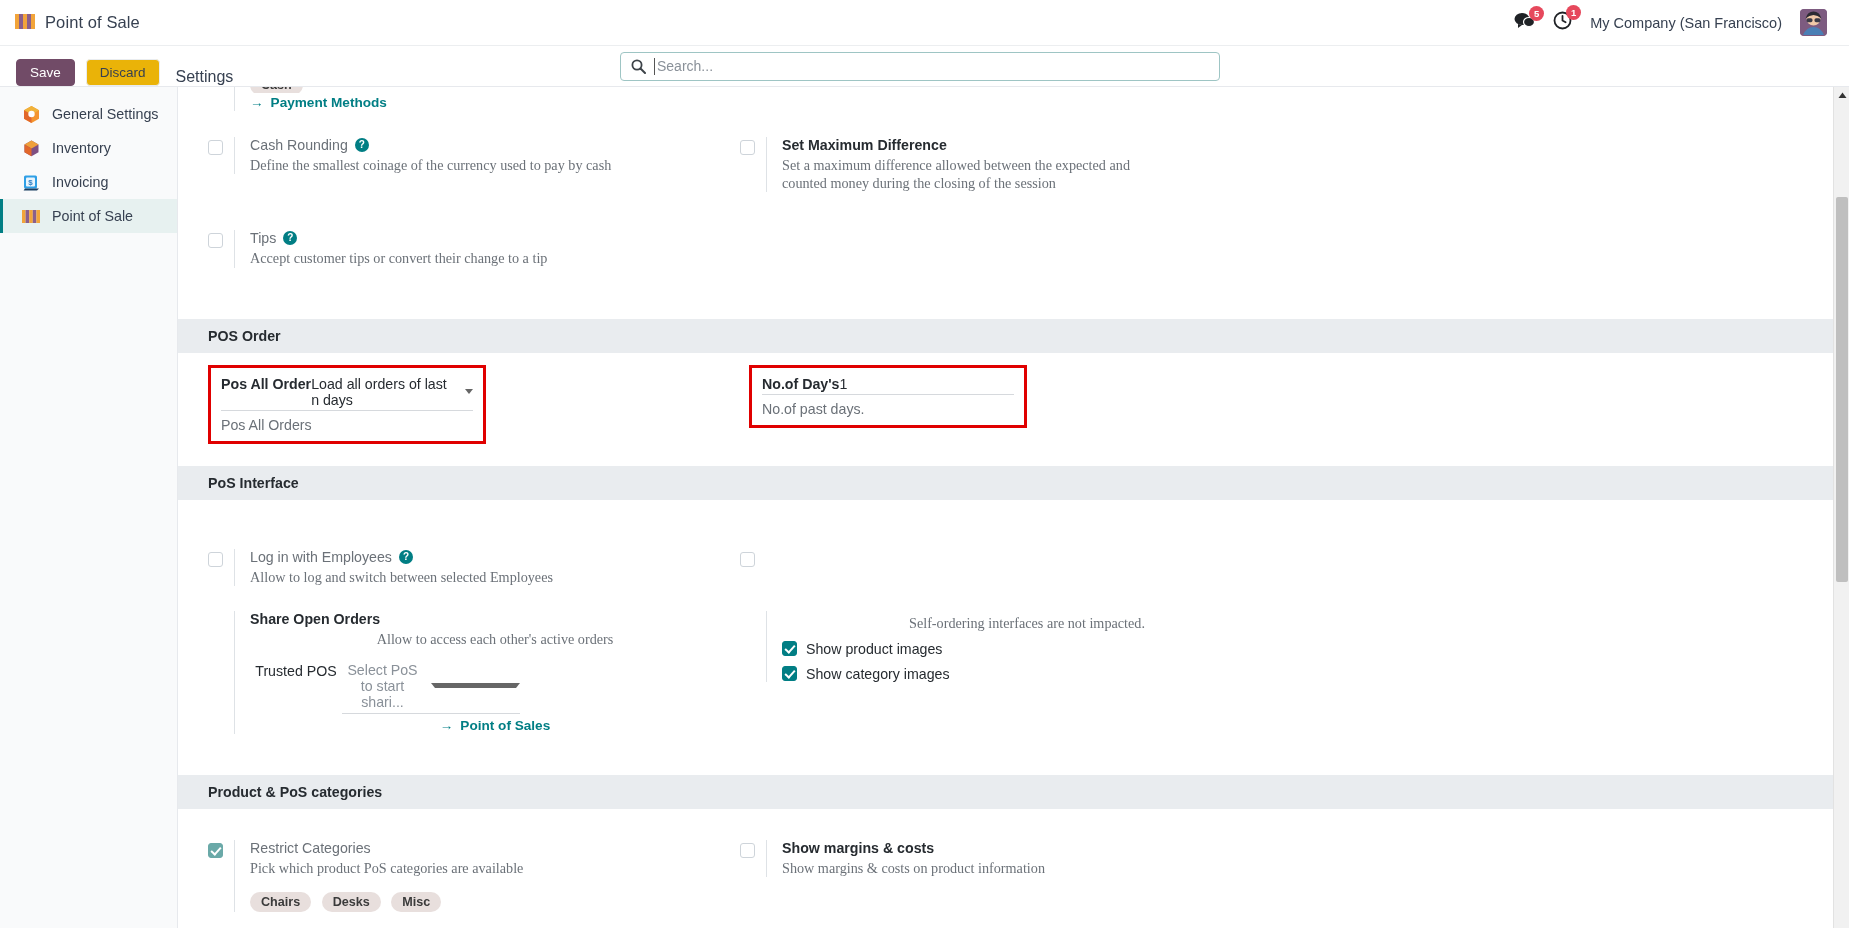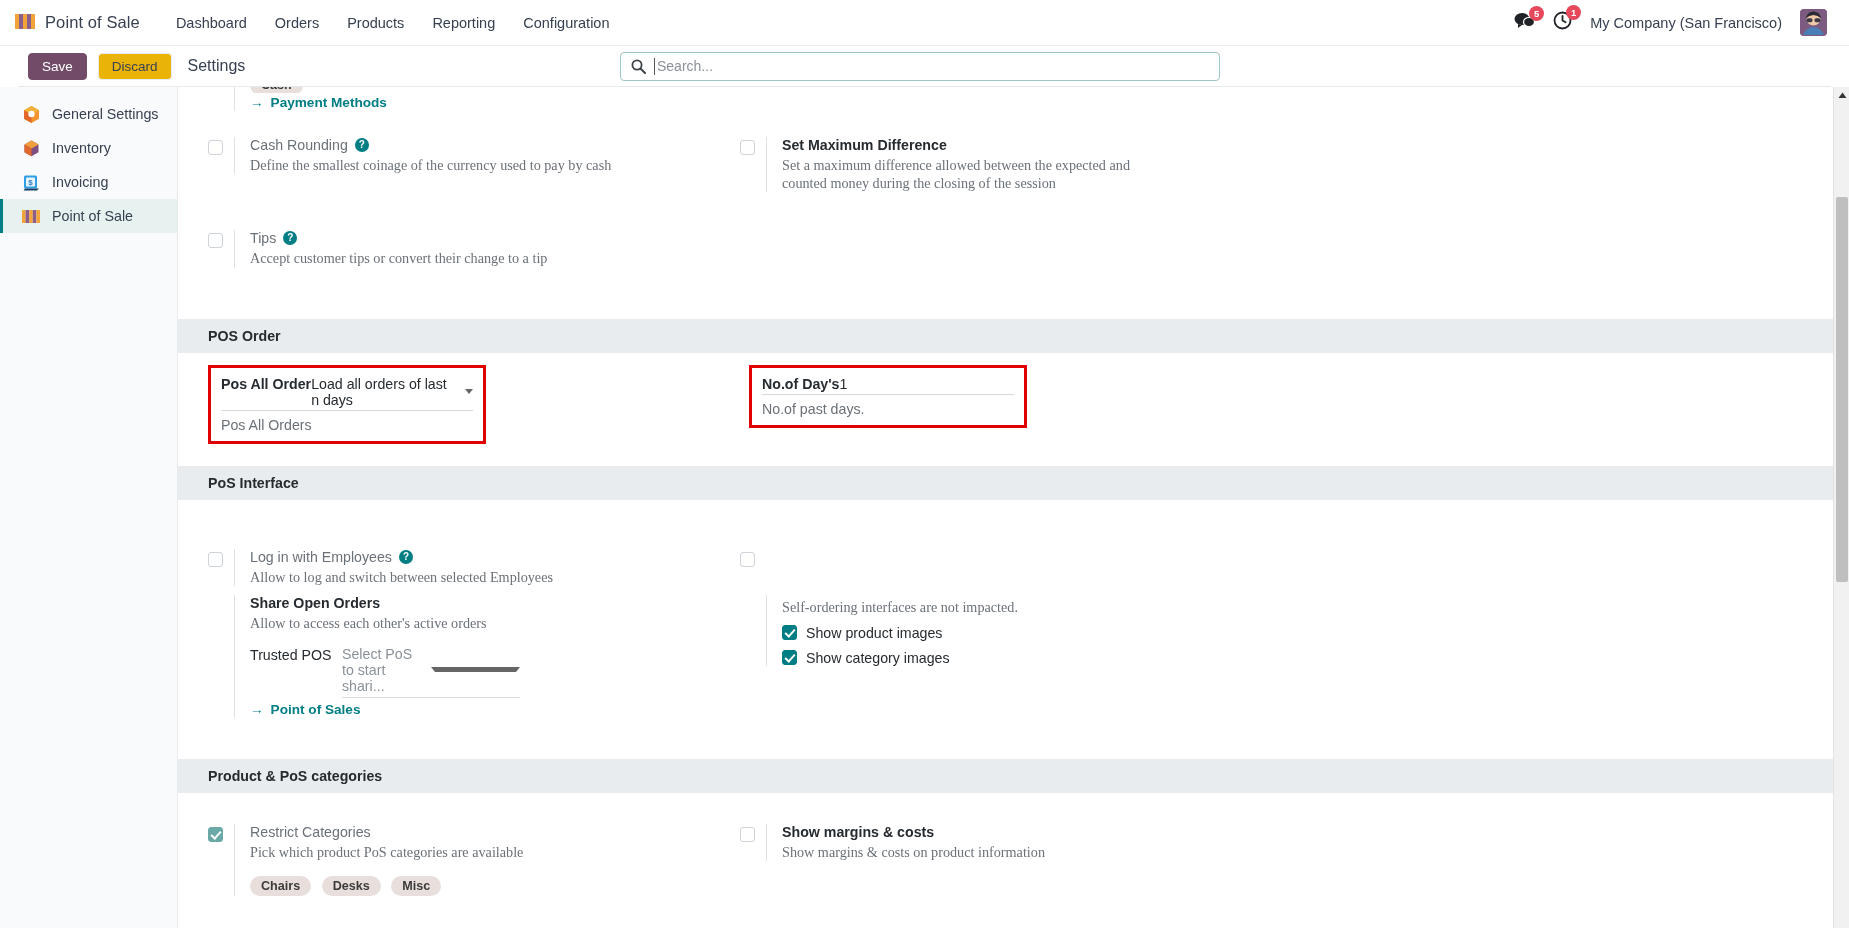--- a/index.html
+++ b/index.html
@@ -49,21 +49,21 @@
   .avatar {
     width: 27px; height: 27px; border-radius: 4px;
     background: #8a6b8f; overflow: hidden; cursor: pointer;
     display:flex; align-items:center; justify-content:center;
   }
 
   
   .control-panel {
     position: absolute; top: 46px; left: 0; right: 0; height: 40px;
     background: #ffffff;
-    display: flex; align-items: center; padding: 0 28px;
+    display: flex; align-items: flex-end; padding: 0 16px;
     z-index: 19;
   }
   .btn {
     font-size: 13.5px; border-radius: 4px; padding: 5px 13px;
     cursor: pointer; border: 1px solid transparent; white-space: nowrap;
   }
   .btn-save {
     background: #714b67; color: #ffffff; border-color: #714b67;
     font-weight: 400;
   }
@@ -85,21 +85,20 @@
   .search-placeholder {
     font-size: 14px; color: #8a9199;
     border-left: 1px solid #555; padding-left: 2px; line-height: 17px;
   }
 
   
   .body-wrap {
     position: absolute; top: 86px; left: 0; right: 0; bottom: 0;
     display: flex; background: #404040;
     border-top: 1px solid #e7e9ed;
-    border-radius: 23px;
   }
   .sidebar {
     width: 178px; flex: 0 0 178px;
     background: #f9fafb; border-right: 1px solid #e7e9ed;
     padding-top: 10px;
   }
   .side-item {
     display: flex; align-items: center; gap: 11px;
     padding: 7px 0 7px 18px; cursor: pointer;
     font-size: 14.3px; color: #374151;
@@ -238,27 +237,20 @@
         <rect x="1" y="3" width="4" height="15" fill="#f2a43a"></rect>
         <rect x="5" y="3" width="4" height="15" fill="#8a5f8c"></rect>
         <rect x="9" y="3" width="4" height="15" fill="#f2a43a"></rect>
         <rect x="13" y="3" width="4" height="15" fill="#8a5f8c"></rect>
         <rect x="17" y="3" width="4" height="15" fill="#f2a43a"></rect>
         <path d="M1 18 q2 2 4 0 q2 2 4 0 q2 2 4 0 q2 2 4 0 q2 2 4 0" fill="none" stroke="#fff" stroke-width="0"></path>
       </svg>
     </span>
     <span class="brand-title">Point of Sale</span>
   </div>
-  <div class="nav-links">
-    <div class="nav-link">Dashboard</div>
-    <div class="nav-link">Orders</div>
-    <div class="nav-link">Products</div>
-    <div class="nav-link">Reporting</div>
-    <div class="nav-link">Configuration</div>
-  </div>
   <div class="nav-right">
     <div class="nav-badge-wrap">
       <span>
         <svg width="21" height="17" viewBox="0 0 21 17">
           <ellipse cx="8" cy="7" rx="7.5" ry="6" fill="#1f2226"></ellipse>
           <path d="M4 12 l0 4 l4 -3 z" fill="#1f2226"></path>
           <ellipse cx="15" cy="10" rx="5.5" ry="4.5" fill="#1f2226" stroke="#fff" stroke-width="1.2"></ellipse>
         </svg>
       </span>
       <span class="nav-badge">5</span>
@@ -449,21 +441,21 @@
             </div>
           </div>
         </div>
         <div class="col col2">
           <div class="setting">
             <div class="cbx"></div>
           </div>
         </div>
       </div>
 
-      <div class="blockrow" style="">
+      <div class="blockrow" style="margin-top:16px;text-align:center;">
         <div class="col">
           <div class="setting" style="padding-top:0;">
             <div class="cbx" style="visibility:hidden;"></div>
             <div class="setting-body">
               <div class="s-title">
                 <span>Share Open Orders</span>
               </div>
               <div class="s-desc">Allow to access each other's active orders</div>
               <div class="trusted-row">
                 <span class="trusted-lbl">Trusted POS</span>

